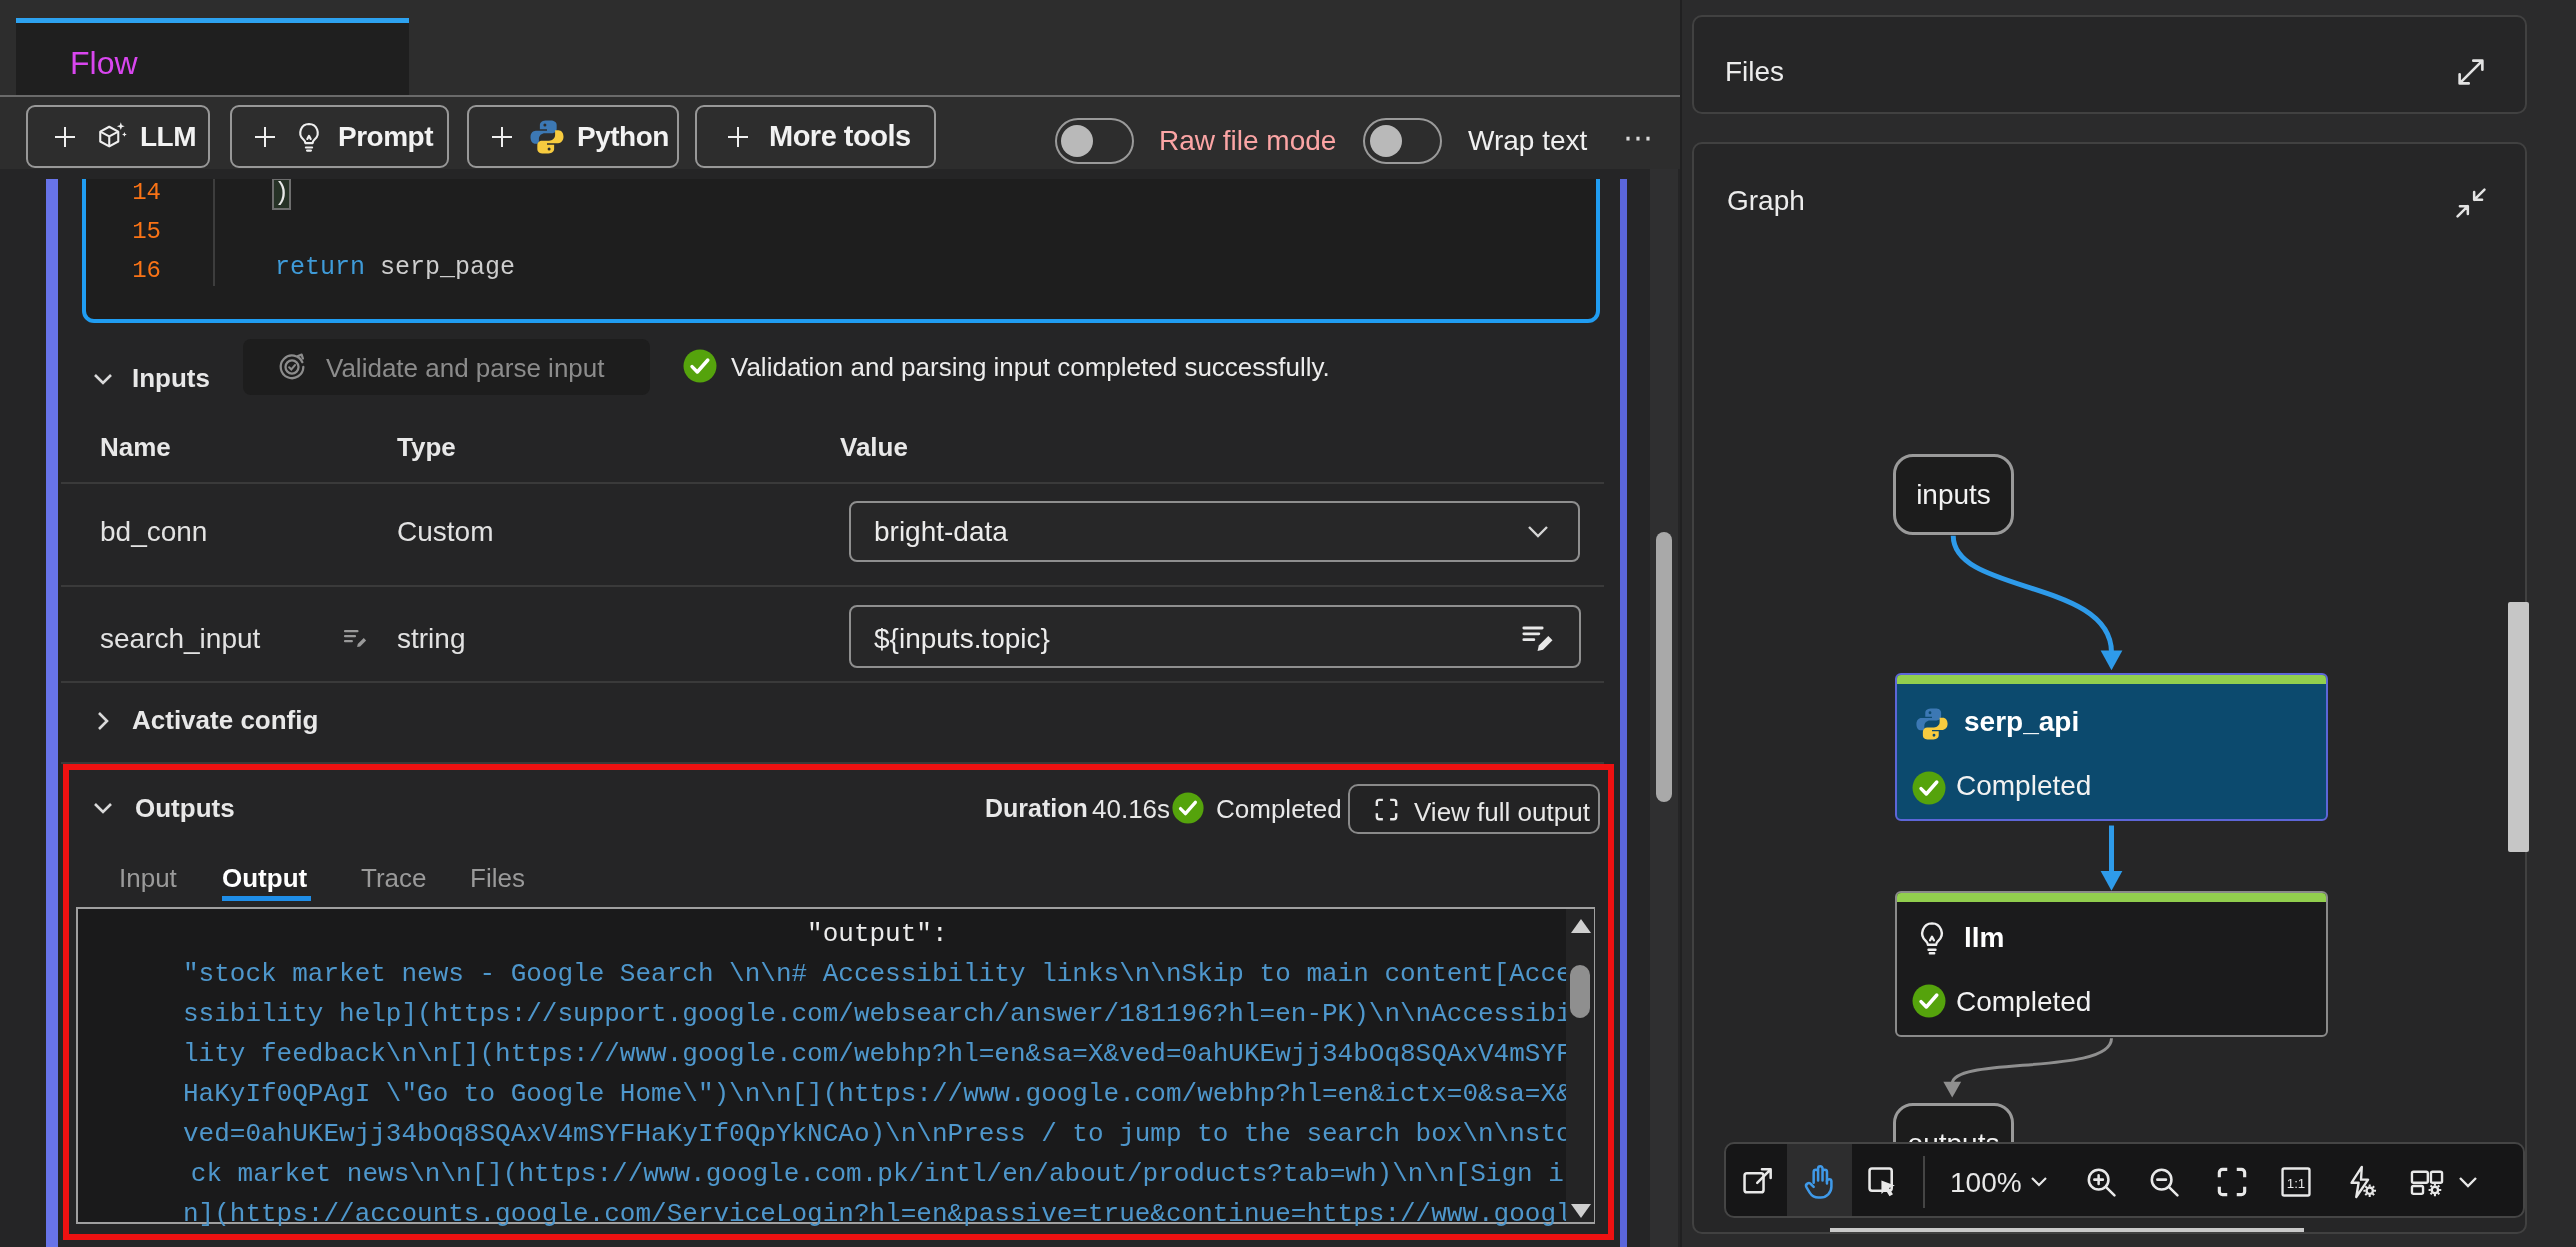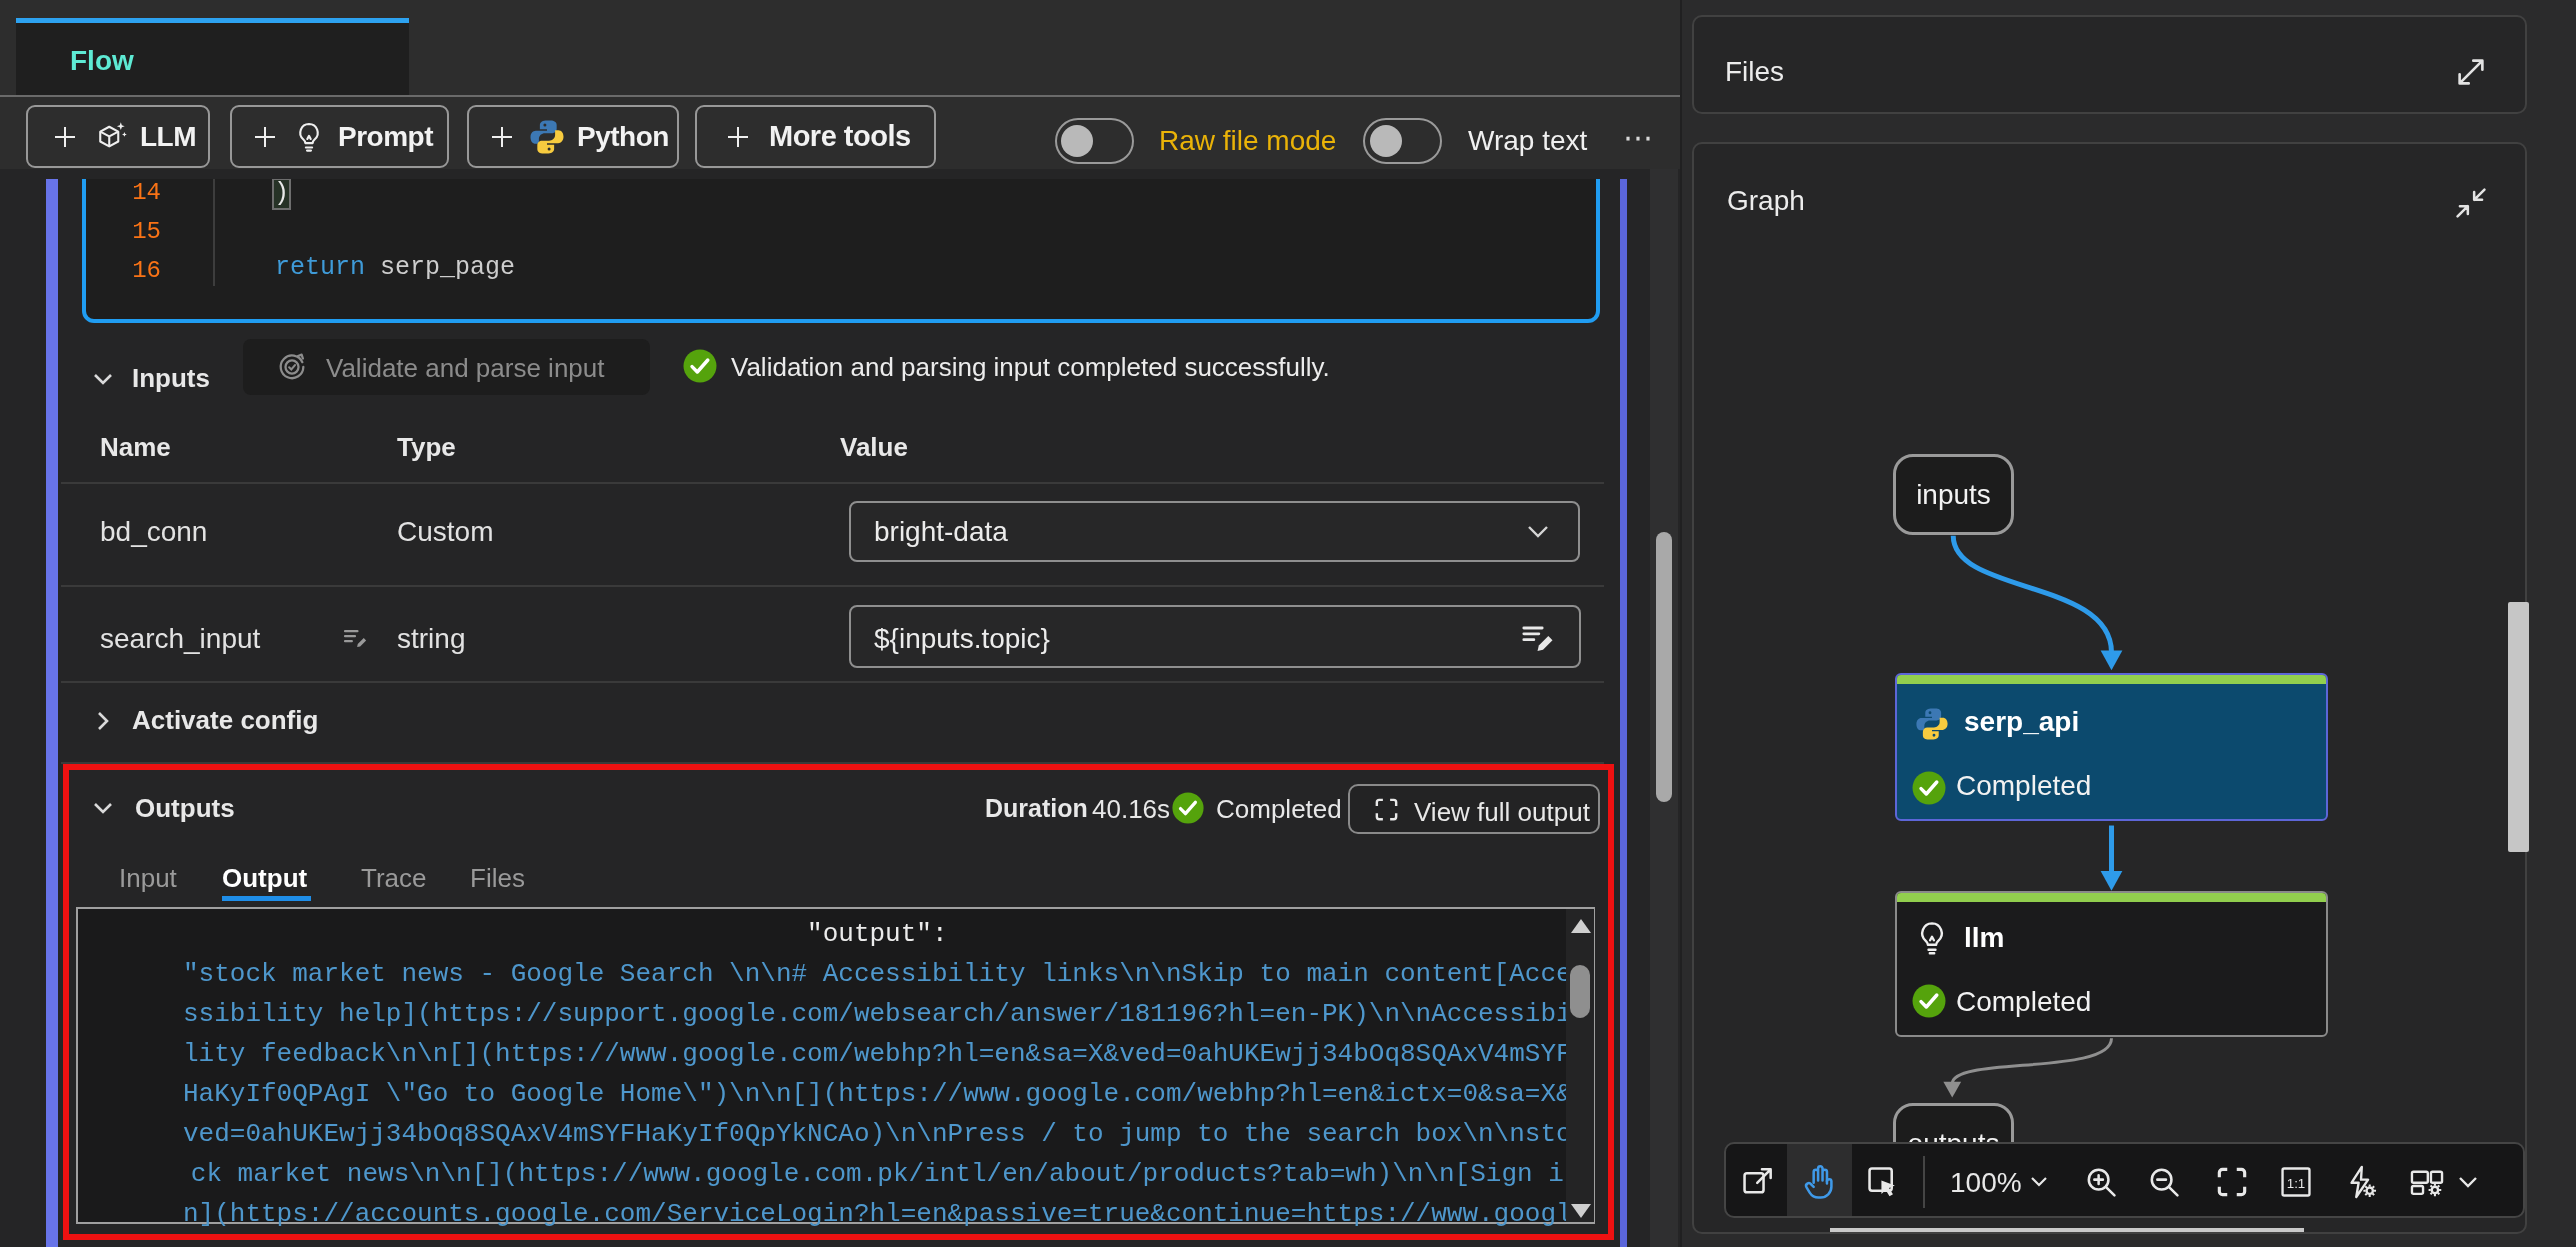--- a/index.html
+++ b/index.html
@@ -15,21 +15,21 @@
 </style>
 </head>
 <body>
 <div id="root">
 
 <div class="b" style="left:0;top:0;width:1682px;height:1247px;background:#252526;overflow:hidden;">
 
   <div class="b" style="left:0;top:0;width:1682px;height:95px;background:#2d2d2d;"></div>
   <div class="b" style="left:16px;top:18px;width:393px;height:77px;background:#1f1f1f;"></div>
   <div class="b" style="left:16px;top:18px;width:393px;height:5px;background:#2da2f0;"></div>
-  <div class="b" style="left:70px;top:45px;font-size:28px;color:#5eead4;font-weight:bold;">Flow</div>
+  <div class="b" style="left:70px;top:45px;font-size:32px;color:#d946ef;">Flow</div>
   <div class="b" style="left:0;top:95px;width:1682px;height:2px;background:#6a6a6a;"></div>
 
   <div class="b" style="left:0;top:97px;width:1682px;height:72px;background:#2d2d2d;"></div>
 
   <div class="btn" style="left:26px;top:105px;width:184px;height:63px;">
     <svg style="margin-left:22px" width="30" height="30" viewBox="0 0 24 24" fill="none" stroke="#efefef" stroke-width="1.6">
           <path d="M12 4v16M4 12h16"></path>
         </svg>
     <svg style="margin-left:12px" width="36" height="36" viewBox="0 0 24 24" fill="none" stroke="#efefef" stroke-width="1.4" stroke-linejoin="round">
       <path d="M11.5 5.2 17.5 8.4v6.6l-6 3.3-6-3.3V8.4z"></path>
@@ -65,21 +65,21 @@
         </svg>
     <svg style="margin-left:12px" width="36" height="36" viewBox="0 0 48 48">
       <path fill="#3c78b4" d="M23.8 2c-5 0-9.3 1.8-9.3 6.1v5.7h9.5v1.9H9.2C4.9 15.7 2 19.4 2 24.2c0 4.9 2.5 8.7 6.9 8.7h4.3v-6.2c0-4.4 3.7-7.6 8-7.6h9.4c3.6 0 6.3-2.7 6.3-6.3V8.1C37 4 33.3 2 28.9 2zm-2.6 4.1a2 2 0 1 1 0 4 2 2 0 0 1 0-4z"></path>
       <path fill="#f7cb3f" d="M24.2 46c5 0 9.3-1.8 9.3-6.1v-5.7H24v-1.9h14.8c4.3 0 7.2-3.7 7.2-8.5 0-4.9-2.5-8.7-6.9-8.7h-4.3v6.2c0 4.4-3.7 7.6-8 7.6h-9.4c-3.6 0-6.3 2.7-6.3 6.3v4.7C11 44 14.7 46 19.1 46zm2.6-4.1a2 2 0 1 1 0-4 2 2 0 0 1 0 4z"></path>
     </svg>
     <div style="margin-left:12px;font-size:28px;letter-spacing:-0.5px;">Python</div>
   </div>
 
   <div class="b" style="left:1055px;top:118px;width:79px;height:46px;border:2px solid #9a9a9a;border-radius:24px;"></div>
   <div class="b" style="left:1061px;top:125px;width:32px;height:32px;border-radius:50%;background:#b9b9b9;"></div>
-  <div class="b" style="left:1159px;top:125px;font-size:28px;color:#eab308;text-align:center;">Raw file mode</div>
+  <div class="b" style="left:1159px;top:125px;font-size:28px;color:#fca5a5;text-align:center;">Raw file mode</div>
   <div class="b" style="left:1363px;top:118px;width:79px;height:46px;border:2px solid #9a9a9a;border-radius:24px;"></div>
   <div class="b" style="left:1370px;top:125px;width:32px;height:32px;border-radius:50%;background:#b9b9b9;"></div>
   <div class="b" style="left:1468px;top:125px;font-size:28px;color:#f0f0f0;">Wrap text</div>
   <div class="b" style="left:1623px;top:120px;font-size:30px;letter-spacing:-1px;color:#d8d8d8;">⋯</div>
 
   <div class="b" style="left:0;top:169px;width:1682px;height:1078px;background:#252526;overflow:hidden;">
 
     <div class="b" style="left:46px;top:10px;width:12px;height:1068px;background:#6874e8;"></div>
     <div class="b" style="left:1620px;top:10px;width:7px;height:1068px;background:#5b66db;"></div>
 

